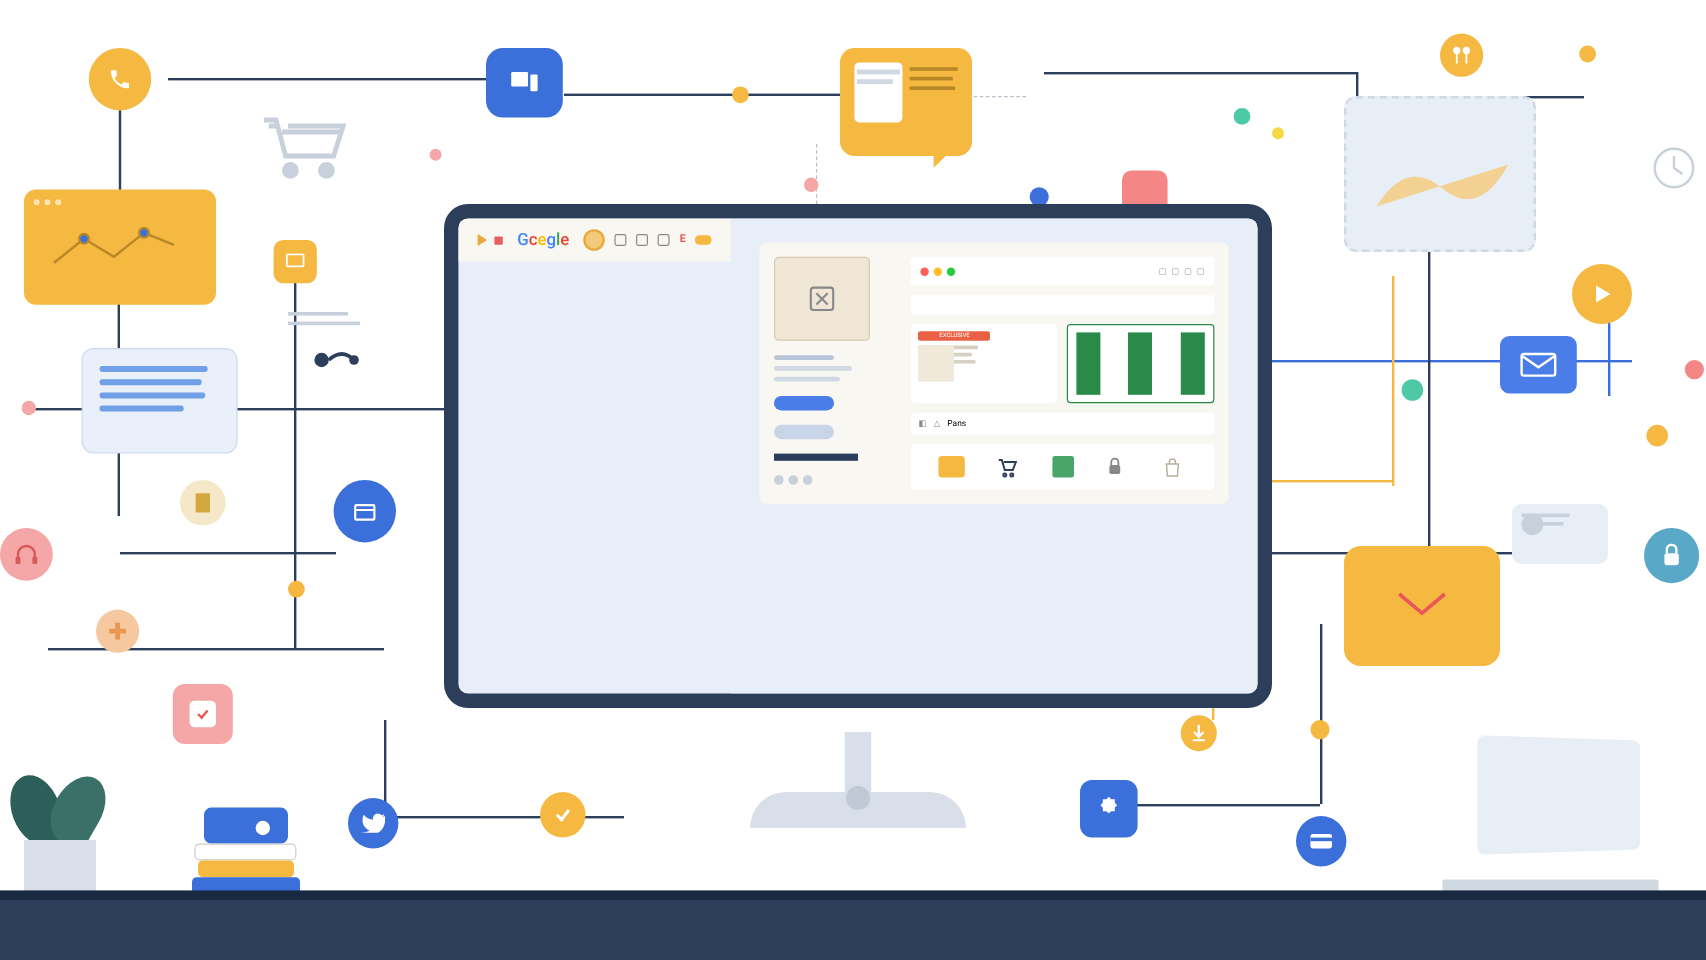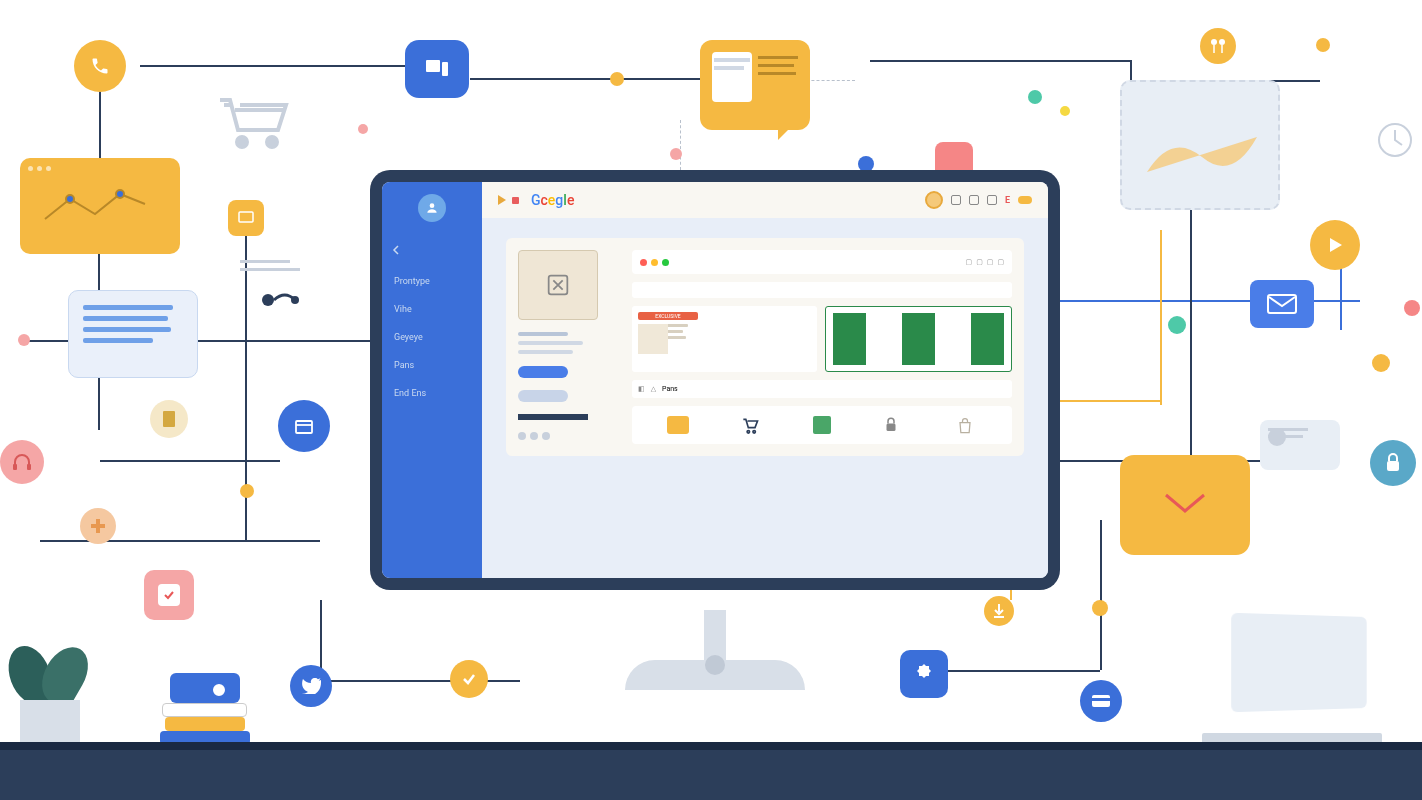--- a/index.html
+++ b/index.html
@@ -17,21 +17,21 @@
 .monitor-base-btn{position:absolute;left:50%;transform:translateX(-50%);bottom:-60px;width:20px;height:20px;background:#c0c9d5;border-radius:50%}
 
 
 .sidebar{width:100px;height:100%;background:#3b6fd9;padding:12px 8px;display:flex;flex-direction:column;gap:14px;color:#fff}
 .sidebar-avatar{width:28px;height:28px;background:#6fa9e8;border-radius:50%;margin:0 auto 8px;display:flex;align-items:center;justify-content:center}
 .sidebar-avatar svg{width:14px;height:14px}
 .sidebar-item{font-size:9px;color:#c9d9f0;padding:2px 4px;cursor:pointer}
 .sidebar-icon-only{width:12px;height:12px;margin-bottom:4px}
 
 
-.main{flex:1;display:flex;flex-direction:column}
+.main{flex:1;display:flex;flex-direction:row}
 .topbar{height:36px;background:#f9f7f2;display:flex;align-items:center;padding:0 16px;gap:12px}
 .play-stop{display:flex;gap:6px;align-items:center}
 .play-tri{width:0;height:0;border-left:8px solid #e8a93d;border-top:5px solid transparent;border-bottom:5px solid transparent}
 .stop-sq{width:7px;height:7px;background:#e85d5d;border-radius:1px}
 .brand{font-size:14px;font-weight:500}
 .brand .b{color:#4285f4}.brand .r{color:#ea4335}.brand .y{color:#fbbc05}.brand .g{color:#34a853}
 .topbar-right{margin-left:auto;display:flex;gap:8px;align-items:center}
 .avatar-small{width:18px;height:18px;border-radius:50%;background:#f5c97a;border:2px solid #e8a93d}
 .mini-icon{width:10px;height:10px;border:1px solid #888;border-radius:2px}
 .mini-pill{width:14px;height:8px;background:#f5b942;border-radius:4px}
@@ -365,36 +365,20 @@
 
 <div class="node" style="left:984px;top:596px;width:30px;height:30px;background:#f5b942;display:flex;align-items:center;justify-content:center">
   <svg width="12" height="14" viewBox="0 0 12 14" fill="#fff">
         <path d="M6 0v8M2 6l4 4 4-4M1 13h10" stroke="#fff" stroke-width="2" fill="none"></path>
       </svg>
 </div>
 
 <div class="monitor">
   <div class="monitor-bezel">
     <div class="monitor-screen">
-      <div class="sidebar">
-        <div class="sidebar-avatar">
-          <svg viewBox="0 0 24 24" fill="#fff">
-                <circle cx="12" cy="8" r="4"></circle>
-                <path d="M4 20c0-4 4-6 8-6s8 2 8 6"></path>
-              </svg>
-        </div>
-        <svg class="sidebar-icon-only" viewBox="0 0 12 12" fill="none" stroke="#c9d9f0" stroke-width="1.5">
-              <path d="M8 2L4 6l4 4"></path>
-            </svg>
-        <div class="sidebar-item">Prontype</div>
-        <div class="sidebar-item">Vihe</div>
-        <div class="sidebar-item">Geyeye</div>
-        <div class="sidebar-item">Pans</div>
-        <div class="sidebar-item">End Ens</div>
-      </div>
       <div class="main">
         <div class="topbar">
           <div class="play-stop">
             <div class="play-tri"></div>
             <div class="stop-sq"></div>
           </div>
           <div class="brand"><span class="b">G</span><span class="r">c</span><span class="y">e</span><span class="b">g</span><span class="g">l</span><span class="r">e</span></div>
           <div class="topbar-right">
             <div class="avatar-small"></div>
             <div class="mini-icon"></div>

